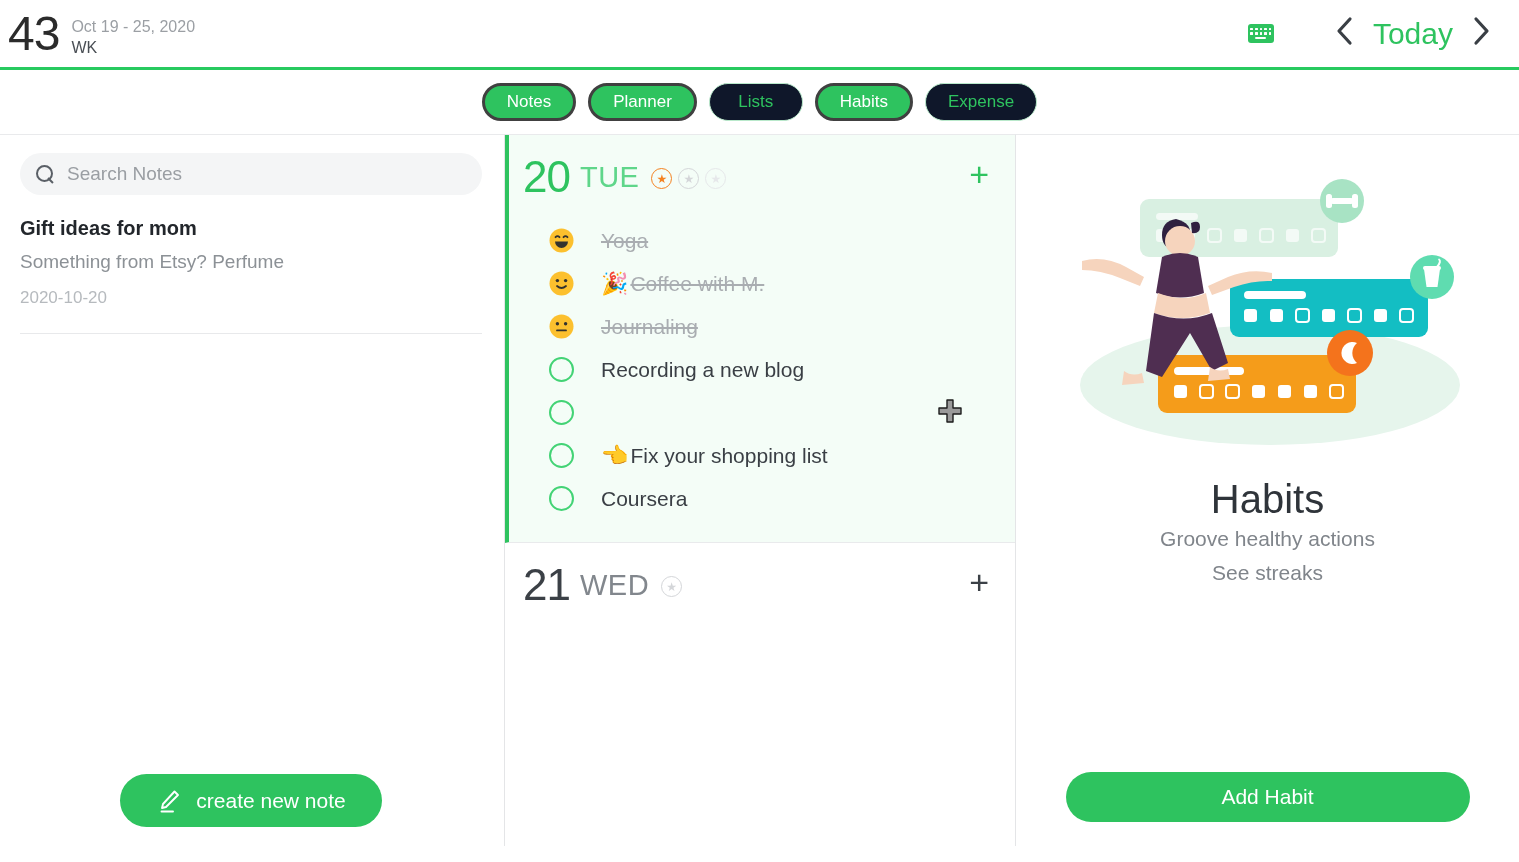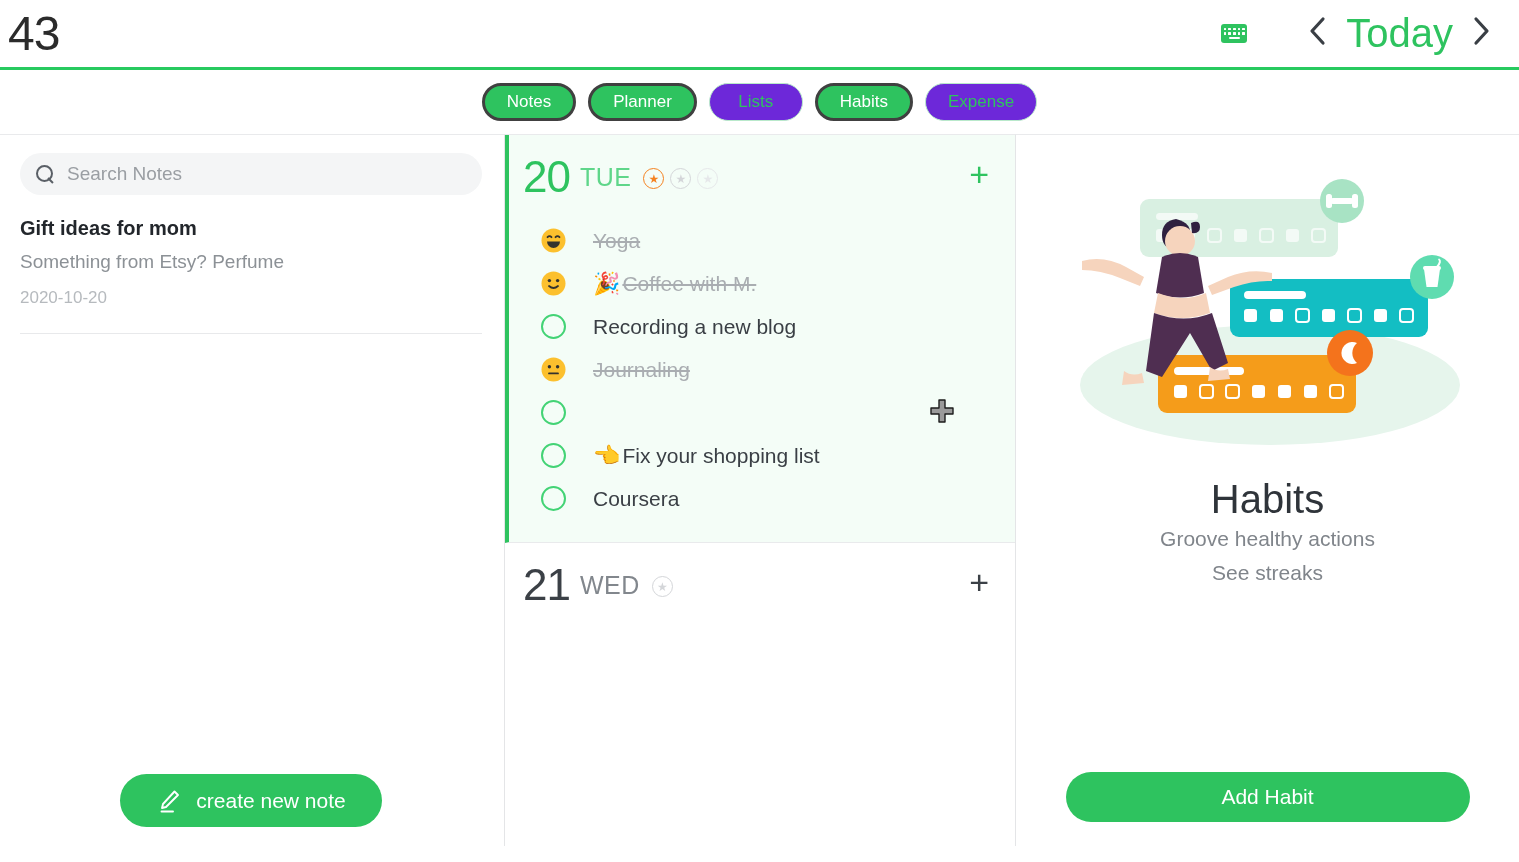--- a/index.html
+++ b/index.html
@@ -39,35 +39,35 @@
   }
   .kbd-row { display: flex; gap: 2px; }
   .kbd-key { width: 2.6px; height: 2.6px; background: #fff; border-radius: 0.5px; }
   .kbd-bar { width: 11px; height: 2.6px; background: #fff; border-radius: 1px; }
 
   .nav-arrow {
     font-size: 34px; color: #3a3f45; line-height: 1; cursor: pointer;
     font-weight: 400; padding: 0 6px; user-select: none;
   }
   .today-label {
-    font-size: 40px; color: #2ec35f; padding: 0 14px; cursor: pointer;
+    font-size: 30px; color: #2ec35f; padding: 0 14px; cursor: pointer;
   }
 
   
   .tabbar {
     height: 64px; display: flex; align-items: center; justify-content: center;
     gap: 12px; background: #fff;
   }
   .tab {
     height: 38px; min-width: 94px; padding: 0 22px; border-radius: 19px;
     display: flex; align-items: center; justify-content: center;
     font-size: 17px; cursor: pointer; white-space: nowrap;
   }
   .tab.filled { background: #2ec35f; color: #fff; border: 3px solid #404040; }
-  .tab.outline { background: #6d28d9; color: #2ec35f; border: 1px solid #b9e9cb; }
+  .tab.outline { background: #0f172a; color: #2ec35f; border: 1px solid #b9e9cb; }
 
   
   .main { display: flex; height: 712px; }
 
   
   .col-notes {
     width: 505px; position: relative;
     border-top: 1px solid #e9eaec;
     border-right: 1px solid #e4e5e7;
     background: #fff;
@@ -116,40 +116,40 @@
     background: #f4fdf7; border-left: 4px solid #2ec35f;
     border-bottom: 1px solid #e9eaec;
   }
   .day-card.inactive { border-left: 4px solid transparent; }
   .day-head {
     display: flex; align-items: center; padding: 18px 0 12px 14px; position: relative;
   }
   .day-num { font-size: 44px; line-height: 48px; letter-spacing: -1px; text-align: right; }
   .day-num.green { color: #2ec35f; }
   .day-num.dark { color: #3b4046; }
-  .day-dow { font-size: 25px; margin-left: 10px; letter-spacing: 0.5px; }
+  .day-dow { font-size: 29px; margin-left: 10px; letter-spacing: 0.5px; }
   .day-dow.green { color: #5fd68a; }
   .day-dow.dark { color: #82878d; }
   .star-row { display: flex; gap: 6px; margin-left: 12px; margin-top: 3px; }
   .star {
     width: 21px; height: 21px; border-radius: 50%;
     display: flex; align-items: center; justify-content: center;
     font-size: 12px; line-height: 1;
   }
   .star.on { border: 1.5px solid #f58220; color: #f58220; }
   .star.off { border: 1.5px solid #d4d6d9; color: #d4d6d9; }
   .star.faint { border: 1.5px solid #e6e8ea; color: #e6e8ea; }
   .day-add {
     position: absolute; right: 26px; top: 50%; transform: translateY(-50%);
     font-size: 34px; line-height: 1; cursor: pointer; font-weight: 300;
   }
   .day-add.green { color: #2ec35f; }
   .day-add.dark { color: #3b4046; }
 
-  .task-list { padding: 6px 0 22px 0; }
+  .task-list { padding: 6px 0 22px 8px; }
   .task {
     display: flex; align-items: center; padding: 7px 0 7px 32px;
     min-height: 43px; cursor: pointer; position: relative;
   }
   .checkbox-empty {
     width: 25px; height: 25px; border-radius: 50%;
     border: 2px solid #43d375; flex: none;
   }
   .emoji-check { width: 25px; height: 25px; flex: none; position: relative; }
   .task-text { font-size: 21px; color: #3a3f45; margin-left: 27px; white-space: nowrap; }
@@ -177,20 +177,24 @@
     display: flex; align-items: center; justify-content: center;
     font-family: "Liberation Sans", sans-serif;
   }
 </style>
 </head>
 <body>
 
 <div class="header">
   <div class="week-block">
     <div class="week-num">43</div>
+    <div class="week-meta">
+      <div class="week-range">Oct 19 - 25, 2020</div>
+      <div class="week-wk">WK</div>
+    </div>
   </div>
 
   <div class="header-right">
     <div class="kbd-icon">
       <div class="kbd-row">
         <div class="kbd-key"></div>
           <div class="kbd-key"></div>
           <div class="kbd-key"></div>
         <div class="kbd-key"></div>
           <div class="kbd-key"></div>
@@ -289,34 +293,34 @@
               <circle cx="8.4" cy="9.6" r="1.7" fill="#33322e"></circle>
               <circle cx="16.6" cy="9.6" r="1.7" fill="#33322e"></circle>
               <path d="M8 15 q4.5 4 9 0" stroke="#33322e" stroke-width="1.8" fill="none" stroke-linecap="round"></path>
             </svg>
           </span>
           <span class="task-emoji" style="font-size:22px">🎉</span>
           <span class="task-text done">Coffee with M.</span>
         </div>
 
         <div class="task">
-          <span class="checkbox-empty"></span>
-          <span class="task-text">Recording a new blog</span>
-        </div>
-
-        <div class="task">
           <span class="emoji-check">
             <svg width="25" height="25" viewBox="0 0 25 25">
               <circle cx="12.5" cy="12.5" r="12" fill="#fcc02e"></circle>
               <circle cx="8.4" cy="9.8" r="1.7" fill="#33322e"></circle>
               <circle cx="16.6" cy="9.8" r="1.7" fill="#33322e"></circle>
               <path d="M8 16.4 L17 16.4" stroke="#33322e" stroke-width="1.8" stroke-linecap="round"></path>
             </svg>
           </span>
           <span class="task-text done">Journaling</span>
+        </div>
+
+        <div class="task">
+          <span class="checkbox-empty"></span>
+          <span class="task-text">Recording a new blog</span>
         </div>
 
         <div class="task">
           <span class="checkbox-empty"></span>
           <span class="cursor-plus" style="left:420px;top:7px">
             <svg width="26" height="26" viewBox="0 0 26 26">
               <path d="M10 2 H16 V10 H24 V16 H16 V24 H10 V16 H2 V10 H10 Z" fill="#9a9a9a" stroke="#1d1d1d" stroke-width="1.4" stroke-linejoin="round"></path>
             </svg>
           </span>
         </div>

